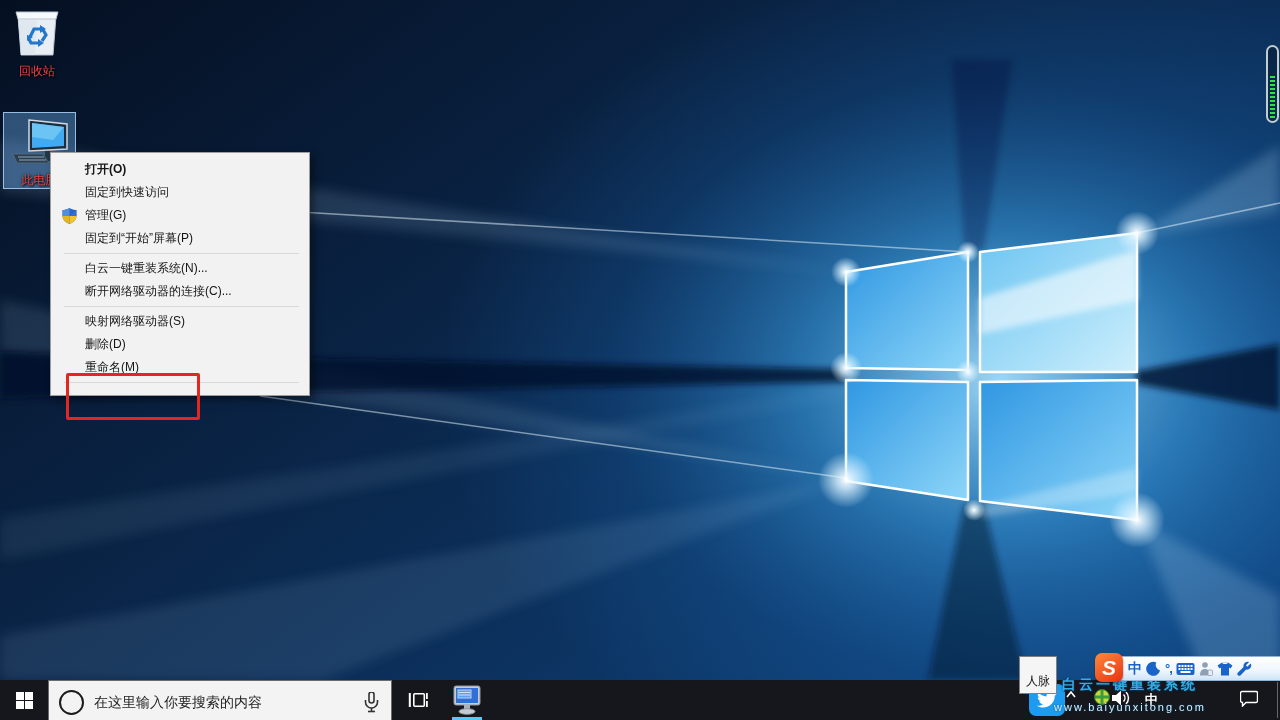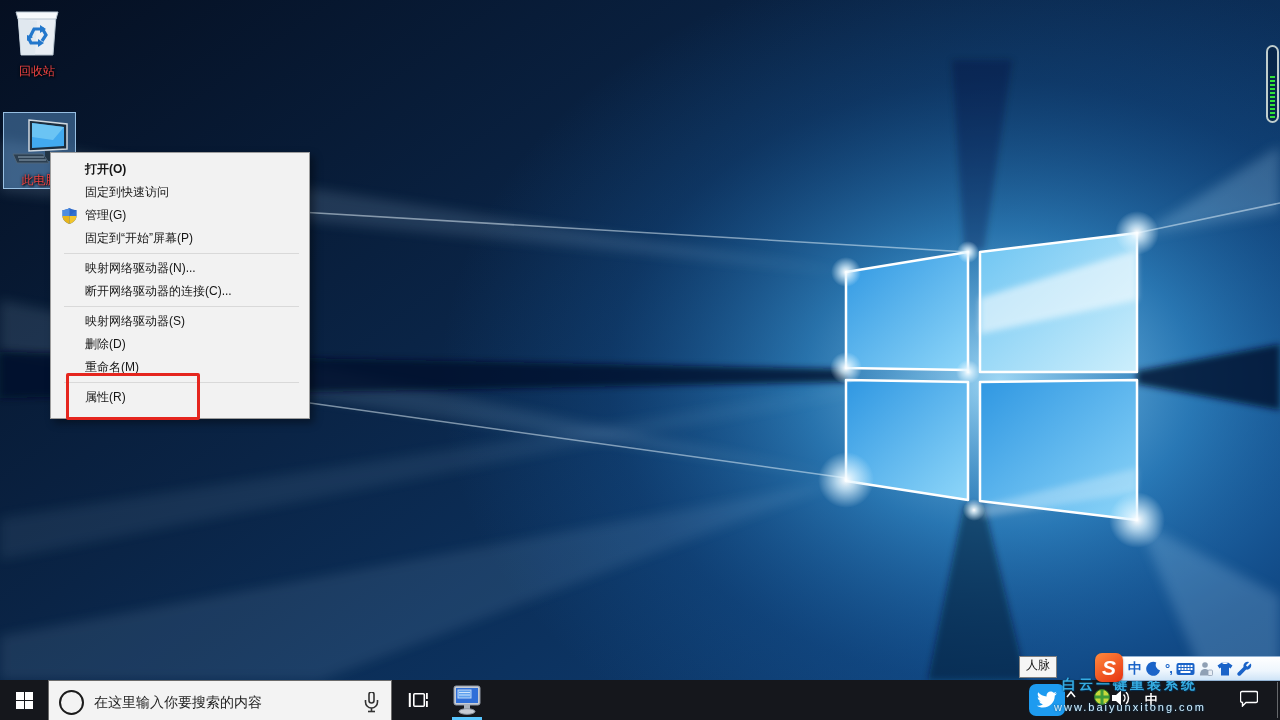--- a/index.html
+++ b/index.html
@@ -48,21 +48,21 @@
   .tray{z-index:11;color:#fff;}
   #tray-chevron{left:1066px;top:691px;}
   #tray-green-app{left:1094px;top:689px;}
   #tray-volume{left:1112px;top:690px;}
   #tray-ime{left:1145px;top:691px;font-size:13px;font-weight:bold;}
   #tray-date{left:1156px;top:737px;width:78px;font-size:12px;text-align:center;}
   #action-center{left:1240px;top:690px;}
   #show-desktop{left:1277px;top:682px;width:1px;height:36px;background:rgba(255,255,255,.35);z-index:11;}
   
   #people-tooltip{left:1019px;top:656px;z-index:62;background:#f5f5f5;border:1px solid #808080;
-    font-size:12px;color:#111;padding:0 6px 3px 6px;}
+    font-size:12px;color:#111;padding:16px 6px 3px 6px;}
   
   #ime-toolbar{left:1103px;top:656px;width:177px;height:25px;z-index:63;box-sizing:border-box;
     background:linear-gradient(#ffffff,#eef6fd 60%,#cfe4f7);border:1px solid #93b3d4;
     border-right:none;border-radius:4px 0 0 4px;
     display:flex;align-items:center;gap:4px;padding-left:24px;}
   #sogou-logo{left:1095px;top:653px;width:28px;height:29px;z-index:64;
     background:linear-gradient(145deg,#ff8a3d,#e63110);border-radius:7px;
     color:#fff;font-weight:bold;font-size:21px;font-style:italic;
     display:flex;align-items:center;justify-content:center;
     box-shadow:0 1px 2px rgba(0,0,0,.45);}
@@ -207,28 +207,27 @@
       <path d="M7.5,0 C5,1.4 2.5,2 0.5,2 L0.5,8 C0.5,12 4,14.8 7.5,16 C11,14.8 14.5,12 14.5,8 L14.5,2 C12.5,2 10,1.4 7.5,0 Z" fill="#2a66c8"></path>
       <path d="M7.5,0 C5,1.4 2.5,2 0.5,2 L0.5,8 L7.5,8 L7.5,0 Z" fill="#4e8de0"></path>
       <path d="M7.5,8 L14.5,8 C14.5,12 11,14.8 7.5,16 Z" fill="#f2c52c"></path>
       <path d="M7.5,8 L0.5,8 C0.5,12 4,14.8 7.5,16 Z" fill="#e8b51a"></path>
       <path d="M7.5,8 L14.5,2 L14.5,8 Z" fill="#3a78d4" opacity="0.6"></path>
     </svg>
     <span>管理(G)</span>
   </div>
   <div class="mi">固定到“开始”屏幕(P)</div>
   <div class="msep"></div>
-  <div class="mi">映射网络驱动器(N)...</div>
+  <div class="mi">白云一键重装系统(N)...</div>
   <div class="mi">断开网络驱动器的连接(C)...</div>
   <div class="msep"></div>
   <div class="mi">映射网络驱动器(S)</div>
   <div class="mi">删除(D)</div>
   <div class="mi">重命名(M)</div>
   <div class="msep"></div>
-  <div class="mi">属性(R)</div>
 </div>
 <div id="annotation-box" class="abs"></div>
 
 <div id="taskbar" class="abs"></div>
 
 <div id="start-button" class="abs">
   <svg width="17" height="17" viewBox="0 0 17 17">
     <rect x="0" y="0" width="8" height="8" fill="#fff"></rect>
       <rect x="9" y="0" width="8" height="8" fill="#fff"></rect>
     <rect x="0" y="9" width="8" height="8" fill="#fff"></rect>

